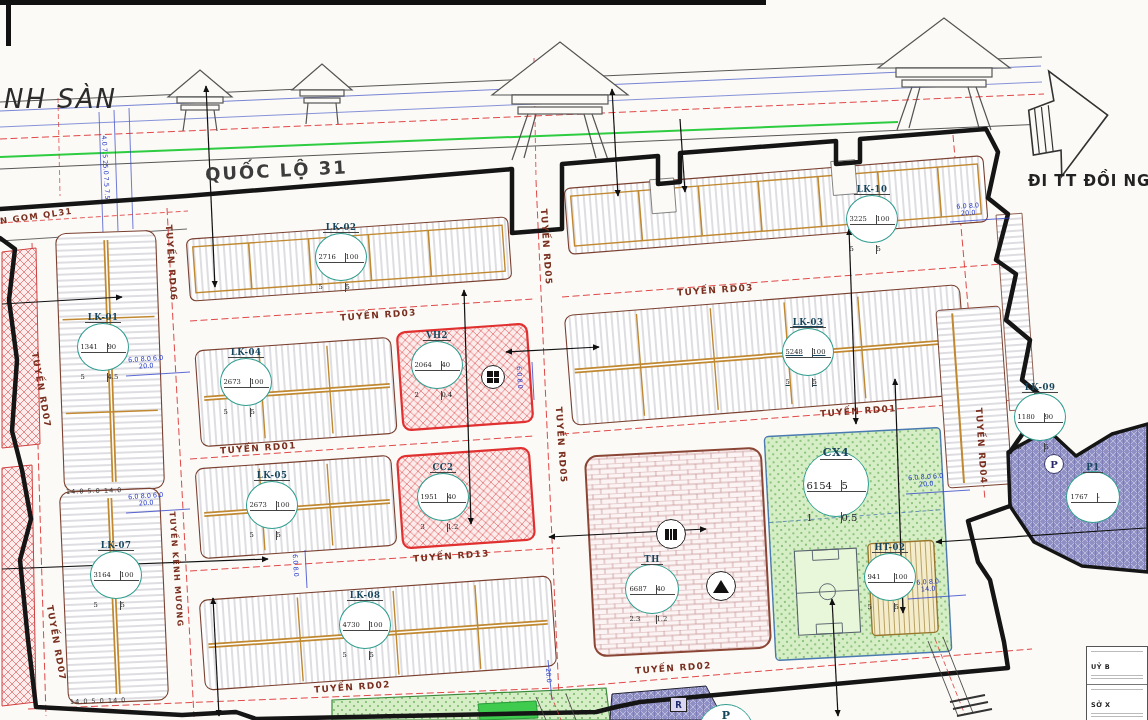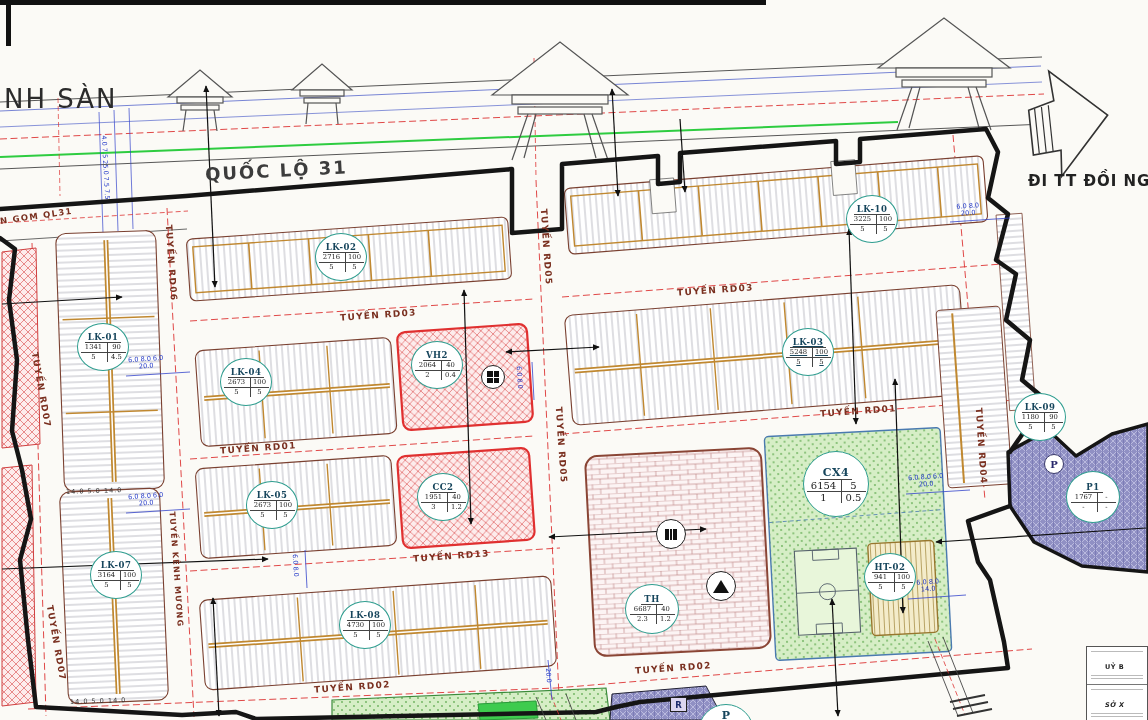--- a/index.html
+++ b/index.html
@@ -8,21 +8,21 @@
   #basemap{position:absolute;left:0;top:0;}
 
   
   .pc{position:absolute;box-sizing:border-box;border:1.6px solid #2e9d8f;border-radius:50%;
       background:#fff;display:flex;flex-direction:column;align-items:center;justify-content:center;
       font-family:"DejaVu Serif",serif;color:#16455c;z-index:30;}
   .pc-name{font-size:8.5px;font-weight:bold;letter-spacing:.5px;line-height:10px;
            border-bottom:1px solid #444;padding:0 3px;text-align:center;}
   .pc-row{display:flex;border-bottom:1px solid #444;line-height:9px;}
   .pc-row:last-child{border-bottom:none;}
-  .pc-row span{display:block;font-size:6.8px;color:#222;text-align:center;}
+  .pc-row span{display:block;font-size:6.8px;color:#222;text-align:left;margin-top:20px;}
   .pc-row .c1{width:26px;border-right:1px solid #444;}
   .pc-row .c2{width:18px;}
   .pc.big .pc-name{font-size:11px;line-height:13px;}
   .pc.big .pc-row span{font-size:10px;line-height:11px;}
   .pc.big .c1{width:34px;}.pc.big .c2{width:24px;}
 
   
   .lbl{position:absolute;white-space:nowrap;z-index:25;}
   .hw{font-size:18px;font-weight:bold;color:#3c3c3c;letter-spacing:2px;transform:rotate(-3deg);}
   .place{font-size:26px;color:#2b2b2b;letter-spacing:2px;}
@@ -52,23 +52,23 @@
          display:flex;align-items:center;justify-content:center;font-size:8.5px;font-weight:bold;
          color:#1b2a6b;z-index:28;}
   .big-p{position:absolute;width:56px;height:56px;border:1.6px solid #2e9d8f;border-radius:50%;
          background:#fff;text-align:center;font-family:"DejaVu Serif",serif;
          font-size:11px;font-weight:bold;color:#16455c;z-index:27;padding-top:4px;box-sizing:border-box;}
 
   
   .legend{position:absolute;left:1086px;top:646px;width:60px;height:74px;background:#fff;
           border:1px solid #555;z-index:29;display:flex;flex-direction:column;}
   .lg-row{flex:1;border-bottom:1px solid #777;padding:2px 0 0 4px;overflow:hidden;}
-  .lg-row:last-child{border-bottom:none;font-style:italic;}
+  .lg-row:last-child{border-bottom:none;}
   .lg-line{height:1px;background:#bbb;margin:2px 4px 2px 0;}
-  .lg-txt{font-size:6.5px;font-weight:bold;color:#222;letter-spacing:.5px;margin-left:14px;}
+  .lg-txt{font-size:6.5px;font-weight:bold;color:#222;letter-spacing:.5px;}
 </style>
 </head>
 <body>
 
 <div id="stage">
 
 <svg id="basemap" width="1148" height="720" viewBox="0 0 1148 720">
   <defs>
     <pattern id="pvl" width="6" height="8" patternUnits="userSpaceOnUse">
       <rect width="6" height="8" fill="#ffffff"></rect>
@@ -326,21 +326,21 @@
     <line x1="126" y1="513" x2="190" y2="509"></line>
     <line x1="906" y1="494" x2="970" y2="490"></line>
     <line x1="908" y1="599" x2="966" y2="595"></line>
     <line x1="950" y1="222" x2="1010" y2="218"></line>
     <line x1="532" y1="362" x2="534" y2="400"></line>
     <line x1="305" y1="550" x2="307" y2="588"></line>
     <line x1="548" y1="660" x2="552" y2="700"></line>
   </g>
 </svg>
 
-<div class="lbl place" style="left:4px;top:84px;">NH SÀN</div>
+<div class="lbl place" style="left:4px;top:84px;font-style:italic;">NH SÀN</div>
 <div class="lbl hw" style="left:205px;top:160px;">QUỐC LỘ 31</div>
 <div class="lbl dir" style="left:1028px;top:172px;">ĐI TT ĐỒI NGÔ</div>
 <div class="lbl rl gom" style="left:-30px;top:213px;">TUYẾN GOM QL31</div>
 
 <div class="lbl rl" style="left:340px;top:310px;">TUYẾN RD03</div>
 <div class="lbl rl" style="left:677px;top:285px;">TUYẾN RD03</div>
 <div class="lbl rl" style="left:220px;top:443px;">TUYẾN RD01</div>
 <div class="lbl rl" style="left:820px;top:406px;">TUYẾN RD01</div>
 <div class="lbl rl" style="left:413px;top:551px;">TUYẾN RD13</div>
 <div class="lbl rl" style="left:314px;top:682px;">TUYẾN RD02</div>
@@ -499,21 +499,21 @@
   <div class="pc-name">CX4</div>
   <div class="pc-row">
         <span class="c1">6154</span>
         <span class="c2">5</span>
       </div>
   <div class="pc-row">
         <span class="c1">1</span>
         <span class="c2">0.5</span>
       </div>
 </div>
-<div class="pc" style="left:625px;top:584px;width:54px;height:50px;">
+<div class="pc" style="left:625px;top:564px;width:54px;height:50px;">
   <div class="pc-name">TH</div>
   <div class="pc-row">
         <span class="c1">6687</span>
         <span class="c2">40</span>
       </div>
   <div class="pc-row">
         <span class="c1">2.3</span>
         <span class="c2">1.2</span>
       </div>
 </div>

